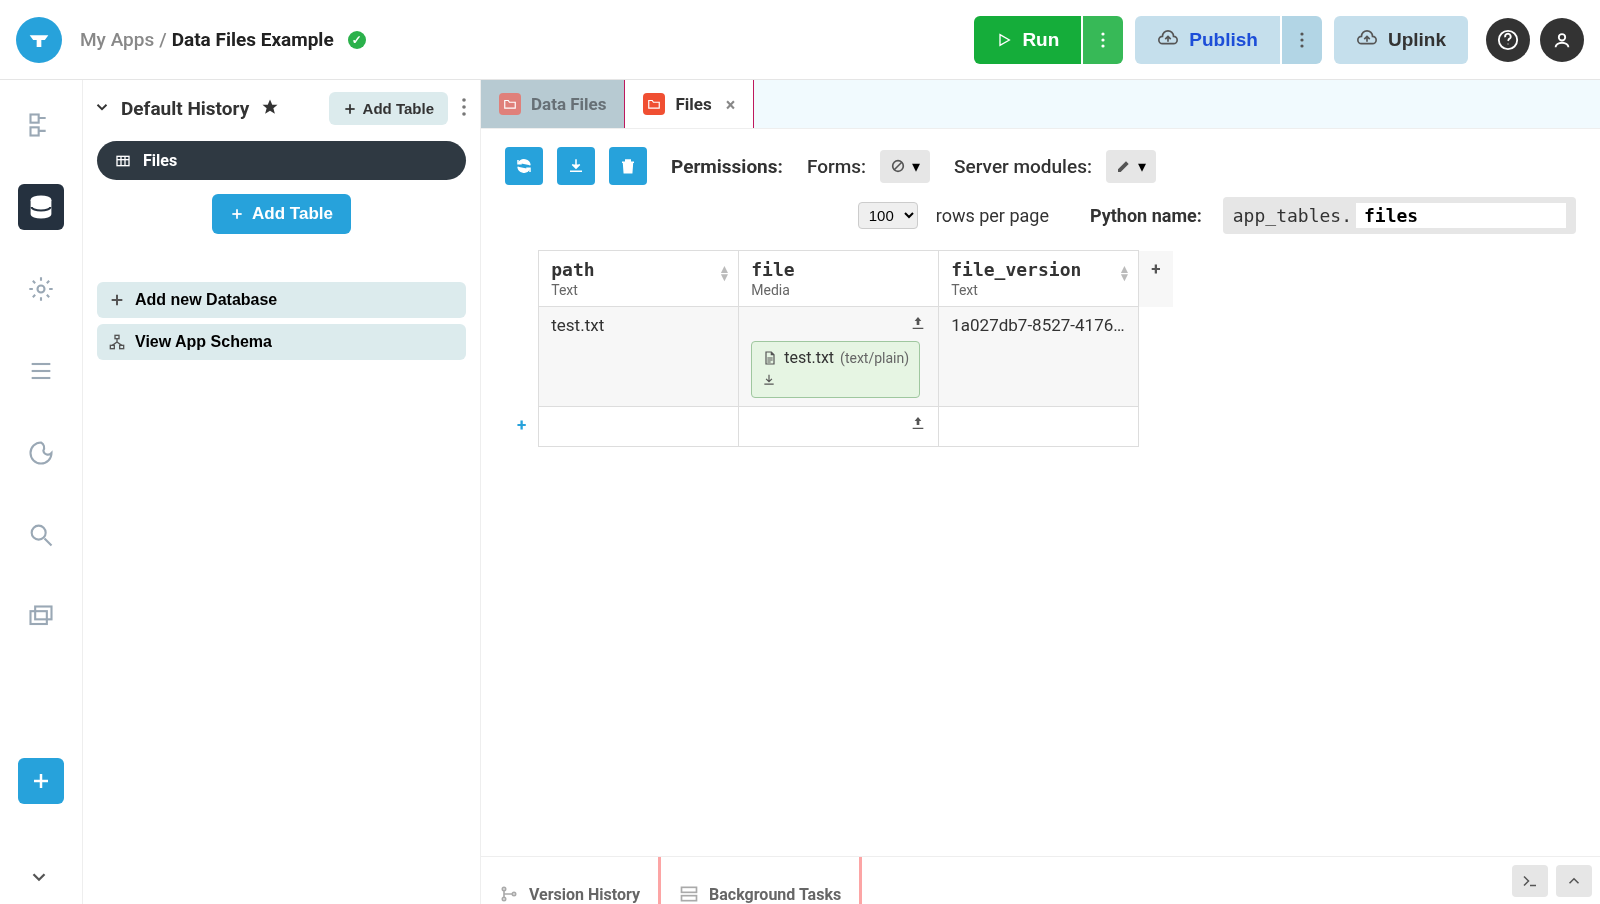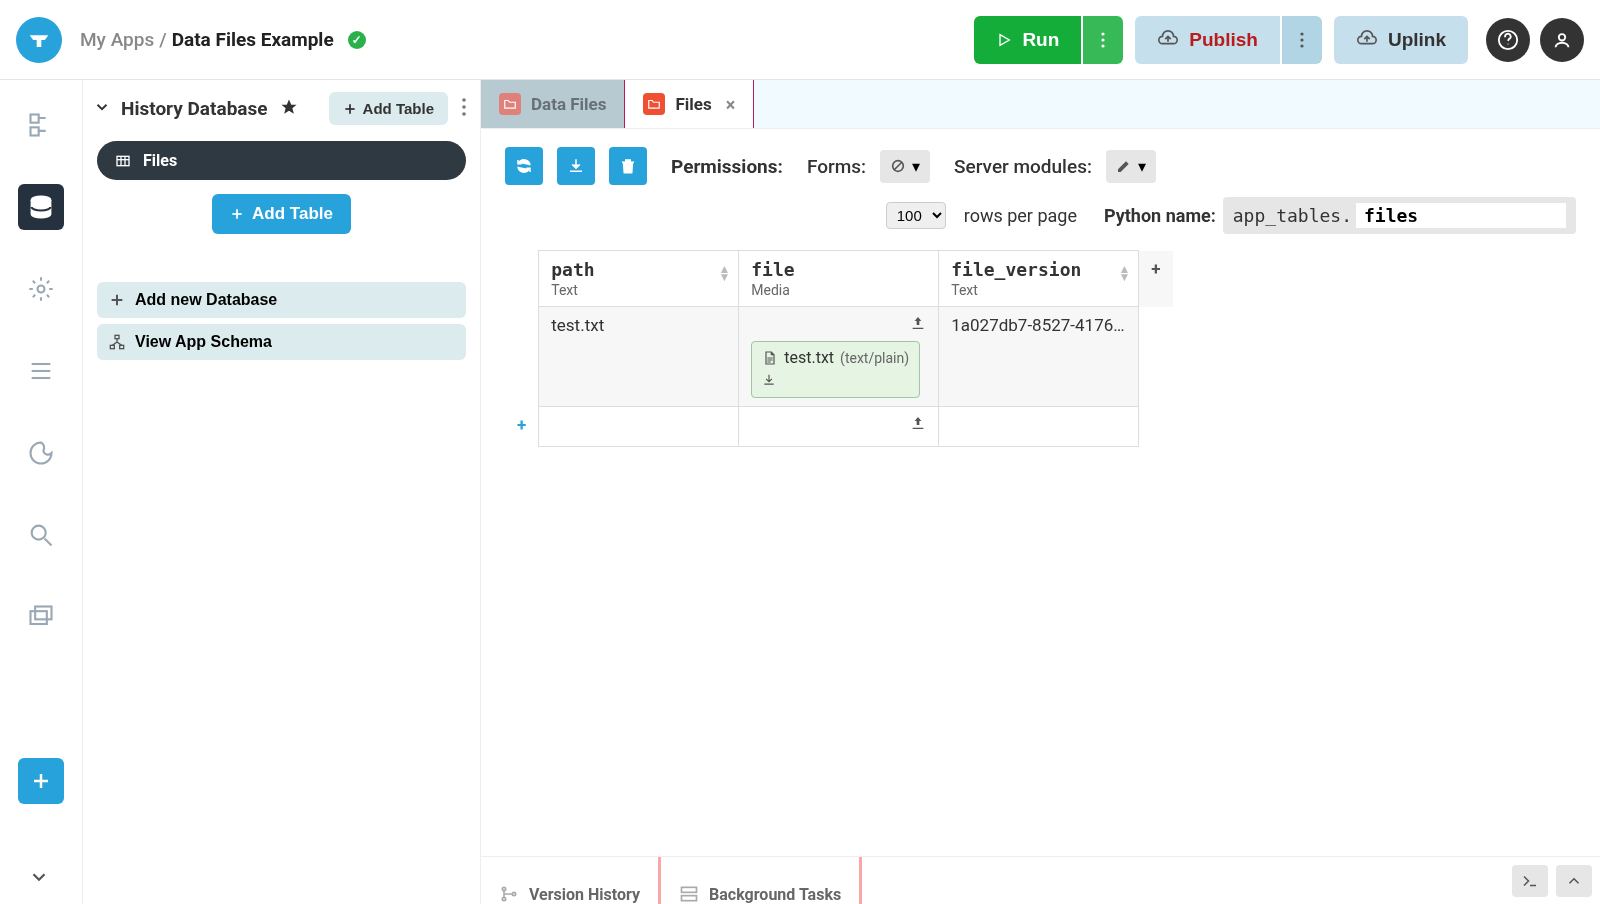--- a/index.html
+++ b/index.html
@@ -14,21 +14,21 @@
 .breadcrumb-sep { color: #888; margin: 0 5px; font-weight: 500;}
 .breadcrumb-current { color: #222; font-weight: 700;}
 .status-check { width: 18px; height: 18px; border-radius: 50%; background: #2bb14b; margin-left: 14px; display: flex; align-items: center; justify-content: center; }
 .status-check::after { content:"✓"; color:#fff; font-size:12px; font-weight:bold;}
 .header-spacer { flex: 1; }
 .hbtn { display:flex; align-items:center; height:48px; border:none; border-radius:6px; font-size:19px; font-weight:700; cursor:pointer; gap:10px;}
 .hbtn-run { background:#15ad3a; color:#fff; padding:0 22px;}
 .hbtn-run-menu { background:#15ad3a; color:#fff; width:40px; justify-content:center; margin-left:2px; border-radius:0 6px 6px 0; opacity:0.85;}
 .hbtn-group { display:flex; margin-right:12px; }
 .hbtn-group .hbtn-run { border-radius:6px 0 0 6px;}
-.hbtn-pub { background:#c5dfec; color:#b91c1c; padding:8px 22px;}
+.hbtn-pub { background:#c5dfec; color:#1d4ed8; padding:8px 22px;}
 .hbtn-pub-menu { background:#b2d5e5; color:#333; width:40px; justify-content:center; margin-left:2px; border-radius:0 6px 6px 0;}
 .hbtn-group .hbtn-pub { border-radius:6px 0 0 6px;}
 .hbtn-uplink { background:#c5dfec; color:#333; padding:0 22px;}
 .hicon { width:44px; height:44px; border-radius:50%; background:#333; display:flex; align-items:center; justify-content:center; margin-left:10px; cursor:pointer;}
 .hicon svg { fill:#fff; width:22px; height:22px;}
 
 
 .body { display:flex; height:calc(100vh - 80px); }
 
 
@@ -69,21 +69,21 @@
 .tab .close { font-size:18px; color:#888; margin-left:4px;}
 
 .content { flex:1; background:#fff; border-top:1px solid #eee; display:flex; flex-direction:column; overflow:hidden;}
 
 .toolbar { display:flex; align-items:center; padding:18px 24px 8px; gap:14px; flex-wrap:wrap;}
 .tbtn { width:38px; height:38px; background:#27a2db; border:none; border-radius:4px; display:flex; align-items:center; justify-content:center; cursor:pointer;}
 .tbtn svg { width:18px; height:18px; fill:#fff; stroke:#fff;}
 .tlabel { font-size:19px; font-weight:700; margin-left:10px;}
 .tlabel.thin { font-weight:500;}
 .tselect { background:#e6e6e6; border:none; border-radius:4px; padding:7px 10px; font-size:16px; display:flex; align-items:center; gap:6px; cursor:pointer;}
-.toolbar-row2 { display:flex; align-items:center; padding:4px 24px 16px; gap:7px; justify-content:flex-end;}
+.toolbar-row2 { display:flex; align-items:center; padding:4px 24px 16px; gap:21px; justify-content:flex-end;}
 .tr2-left { display:flex; align-items:center; gap:6px;}
 .select-small { border:1px solid #ccc; border-radius:4px; padding:3px 6px; font-size:15px;}
 .pyname-box { background:#e6e6e6; border-radius:4px; padding:6px 10px; font-family:monospace; font-size:18px; display:flex; align-items:center; gap:4px; flex:0 0 auto; min-width:340px;}
 .pyname-box input { background:#fff; border:none; font-family:monospace; font-size:18px; font-weight:700; padding:2px 8px; width:210px;}
 
 
 .tbl-wrap { padding:0 24px;}
 table.dt { border-collapse:collapse; }
 .dt th, .dt td { border:1px solid #ddd; padding:8px 12px; text-align:left; vertical-align:top;}
 .dt th { background:#fff; position:relative;}
@@ -230,21 +230,21 @@
     <div class="rail-chevron"><svg viewBox="0 0 24 24" fill="none" stroke-width="2.5">
           <polyline points="6 9 12 15 18 9"></polyline>
         </svg></div>
   </div>
 
   <div class="sidebar">
     <div class="side-hdr">
       <span class="chev"><svg width="18" height="18" viewBox="0 0 24 24" fill="none" stroke="#333" stroke-width="2.5">
             <polyline points="6 9 12 15 18 9"></polyline>
           </svg></span>
-      <span class="side-hdr-title">History Database</span>
+      <span class="side-hdr-title">Default History</span>
       <span class="star"><svg width="18" height="18" viewBox="0 0 24 24" fill="#333">
             <path d="M12 2 L15 9 L22 9 L16.5 13.5 L18.5 21 L12 17 L5.5 21 L7.5 13.5 L2 9 L9 9 Z"></path>
           </svg></span>
       <div style="flex:1"></div>
       <button class="btn-outline">
         <svg width="14" height="14" viewBox="0 0 24 24" fill="none" stroke="#333" stroke-width="3">
             <line x1="12" y1="4" x2="12" y2="20"></line>
             <line x1="4" y1="12" x2="20" y2="12"></line>
           </svg>
         <span>Add Table</span>

